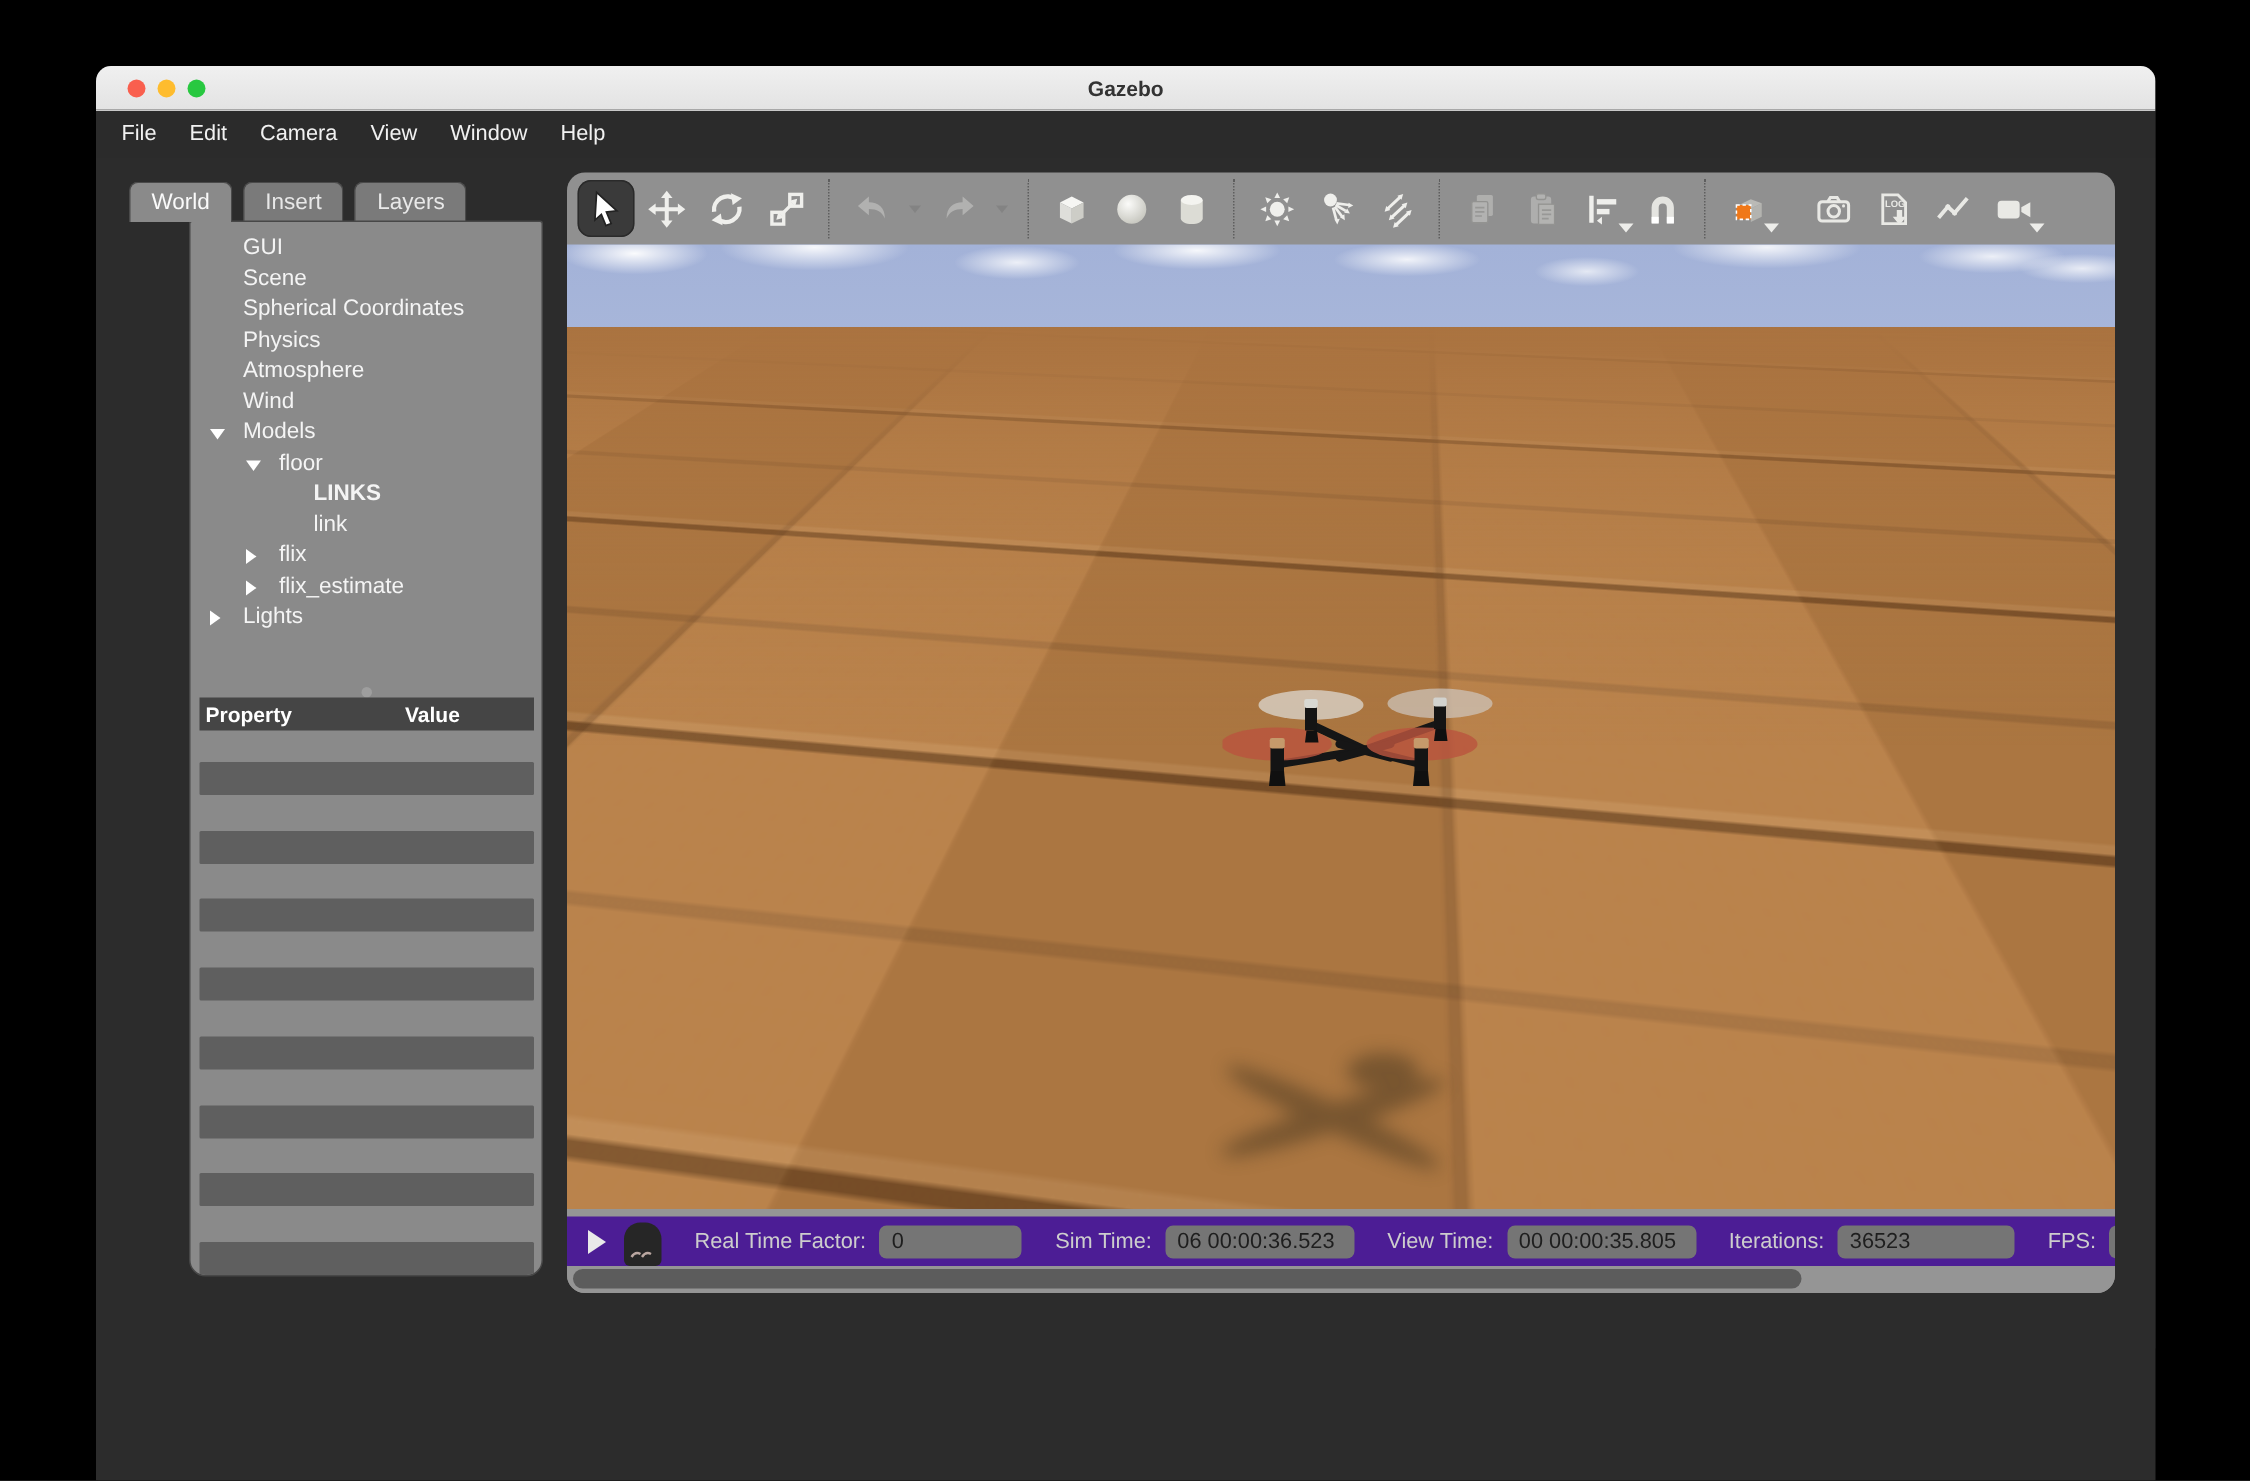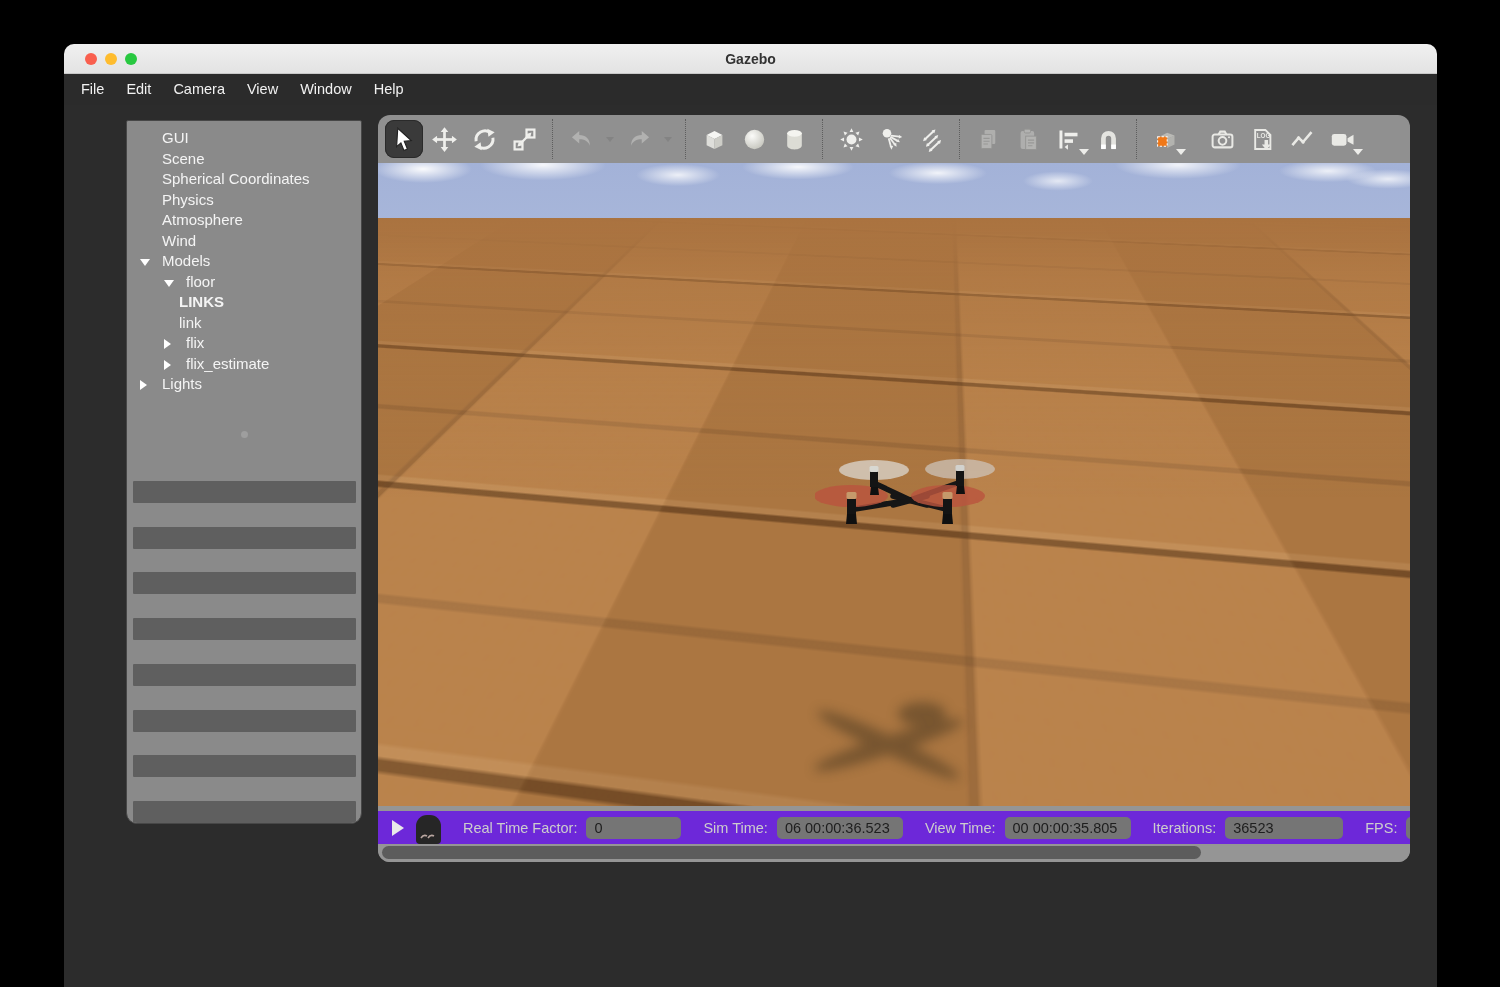--- a/index.html
+++ b/index.html
@@ -28,21 +28,21 @@
   .tabs { display:flex; gap:7px; height:27px; padding-left:8px; }
   .tab { min-width:62px; padding:0 14px; text-align:center; line-height:26px; font-size:15px;
          color:#e8e8e8; background:#7a7a7a; border:1px solid #4a4a4a; border-bottom:none;
          border-radius:6px 6px 0 0; position:relative; }
   .tab.active { background:#8a8a8a; color:#fafafa; z-index:2; }
   .panel-body { position:relative; height:704px; background:#8a8a8a;
                 border:1px solid #474747; border-radius:2px 2px 11px 11px; margin-top:-1px; overflow:hidden;margin-left:48px; }
 
   .tree { padding-top:7px; }
   .tree-row { position:relative; height:20.5px; line-height:20.5px; font-size:15px; color:#f4f4f4; }
-  .tree-row.lv1 { padding-left:35px; } .tree-row.lv2 { padding-left:59px; } .tree-row.lv3 { padding-left:52px; }
+  .tree-row.lv1 { padding-left:35px; } .tree-row.lv2 { padding-left:59px; } .tree-row.lv3 { padding-left:82px; }
   .tree-row.bold { font-weight:bold; }
   .tri { position:absolute; top:6px; width:0; height:0; }
   .lv1 .tri { left:13px; } .lv2 .tri { left:37px; }
   .tri.down { border-left:5.5px solid transparent; border-right:5.5px solid transparent; border-top:7px solid #fff; top:8px; }
   .tri.right { border-top:5.5px solid transparent; border-bottom:5.5px solid transparent; border-left:7px solid #fff; }
 
   .splitter-dot { position:absolute; left:50%; top:310px; width:7px; height:7px; margin-left:-3px;
                   border-radius:50%; background:#9e9e9e; }
   .prop-header { position:absolute; left:6px; right:5px; top:317px; height:22px; background:#454545;
                  color:#fff; font-weight:bold; font-size:14px; line-height:22px; }
@@ -99,21 +99,21 @@
                   filter:blur(6px); opacity:.5; }
   .drone-shadow i { position:absolute; left:8%; top:42%; width:84%; height:17%;
                     background:#46361f; border-radius:45%; display:block; }
   .drone-shadow i:nth-child(1){ transform:rotate(25deg); }
   .drone-shadow i:nth-child(2){ transform:rotate(-18deg); }
   .drone-shadow i:nth-child(3){ left:55%; top:10%; width:26%; height:22%; border-radius:50%; transform:none; }
   .drone { position:absolute; left:437px; top:295px; }
 
   
   .footer { position:relative; height:56px; background:#959595; }
-  .statusbar { position:absolute; left:0; right:0; top:5px; height:33px; background:#6d28d9;
+  .statusbar { position:absolute; left:0; right:0; top:5px; height:33px; background:#4c1d95;
                display:flex; align-items:center; overflow:hidden; }
   .play-btn { width:0; height:0; border-top:8px solid transparent; border-bottom:8px solid transparent;
               border-left:12px solid #e9e9e9; margin-left:14px; flex:0 0 auto; }
   .step-btn { width:25px; height:29px; margin-left:12px; margin-top:4px; background:#262626;
               border-radius:11px 11px 4px 4px; position:relative; flex:0 0 auto; }
   .step-btn svg { position:absolute; left:4px; bottom:4px; }
   .sb-item { display:flex; align-items:center; flex:0 0 auto; }
   .sb-label { color:#cdcdcd; font-size:14.5px; margin-left:22px; }
   .sb-chip { background:#757575; border-radius:5px; color:#1e1e1e; font-size:14.5px;
              height:22px; line-height:22px; padding:0 8px; margin-left:9px; overflow:hidden; white-space:nowrap; }
@@ -142,37 +142,46 @@
         <span class="menu-item">Edit</span>
         <span class="menu-item">Camera</span>
         <span class="menu-item">View</span>
         <span class="menu-item">Window</span>
         <span class="menu-item">Help</span>
       </div>
 
     <div class="content">
 
       <div class="sidebar">
+        <div class="tabs" id="tabs">
+            <div class="tab active">World</div>
+            <div class="tab">Insert</div>
+            <div class="tab">Layers</div>
+          </div>
         <div class="panel-body">
           <div class="tree" id="tree">
               <div class="tree-row lv1"><span>GUI</span></div>
               <div class="tree-row lv1"><span>Scene</span></div>
               <div class="tree-row lv1"><span>Spherical Coordinates</span></div>
               <div class="tree-row lv1"><span>Physics</span></div>
               <div class="tree-row lv1"><span>Atmosphere</span></div>
               <div class="tree-row lv1"><span>Wind</span></div>
               <div class="tree-row lv1"><span class="tri down"></span><span>Models</span></div>
               <div class="tree-row lv2"><span class="tri down"></span><span>floor</span></div>
               <div class="tree-row lv3 bold"><span>LINKS</span></div>
               <div class="tree-row lv3"><span>link</span></div>
               <div class="tree-row lv2"><span class="tri right"></span><span>flix</span></div>
               <div class="tree-row lv2"><span class="tri right"></span><span>flix_estimate</span></div>
               <div class="tree-row lv1"><span class="tri right"></span><span>Lights</span></div>
             </div>
           <div class="splitter-dot"></div>
+          <div class="prop-header">
+            <span>Property</span>
+            <span>Value</span>
+          </div>
           <div class="prop-rows" id="prop-rows">
               <div class="prop-row" style="top: 21px;"></div>
               <div class="prop-row" style="top: 66.7px;"></div>
               <div class="prop-row" style="top: 112.4px;"></div>
               <div class="prop-row" style="top: 158.1px;"></div>
               <div class="prop-row" style="top: 203.8px;"></div>
               <div class="prop-row" style="top: 249.5px;"></div>
               <div class="prop-row" style="top: 295.2px;"></div>
               <div class="prop-row" style="top: 340.9px;"></div>
             </div>

